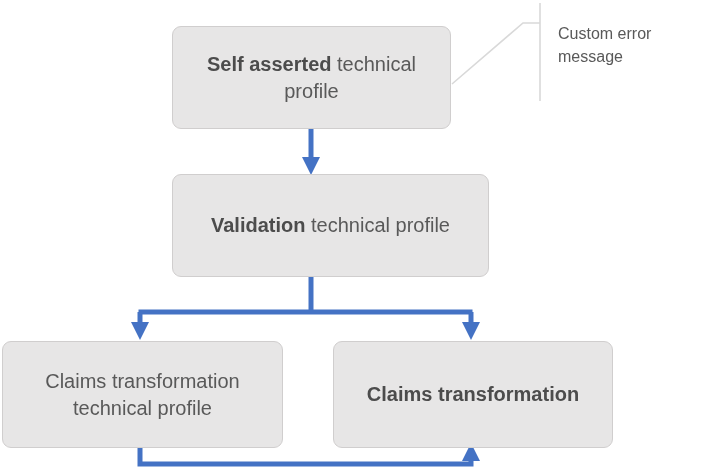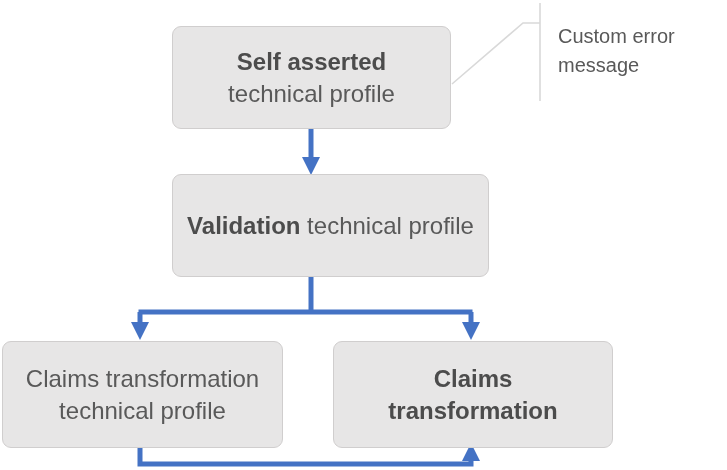--- a/index.html
+++ b/index.html
@@ -30,21 +30,21 @@
     position: absolute;
     box-sizing: border-box;
     background: #E7E6E6;
     border: 1px solid #D0CECE;
     border-radius: 9px;
     display: flex;
     align-items: center;
     justify-content: center;
     text-align: center;
     color: #595959;
-    font-size: 24px;
+    font-size: 20px;
     line-height: 1.32;
     padding: 4px 14px;
   }
   .node .txt {
     display: block;
     width: 100%;
   }
   .node b {
     font-weight: bold;
     color: #4C4C4C;
@@ -75,21 +75,21 @@
     top: 341px;
     width: 280px;
     height: 107px;
   }
   #callout-label {
     position: absolute;
     left: 558px;
     top: 22px;
     width: 160px;
     color: #595959;
-    font-size: 20px;
+    font-size: 16px;
     line-height: 1.45;
     text-align: left;
   }
 </style>
 </head>
 <body>
 
 <div id="diagram">
 
   <svg id="connectors" viewBox="0 0 727 470" width="727" height="470" xmlns="http://www.w3.org/2000/svg">

